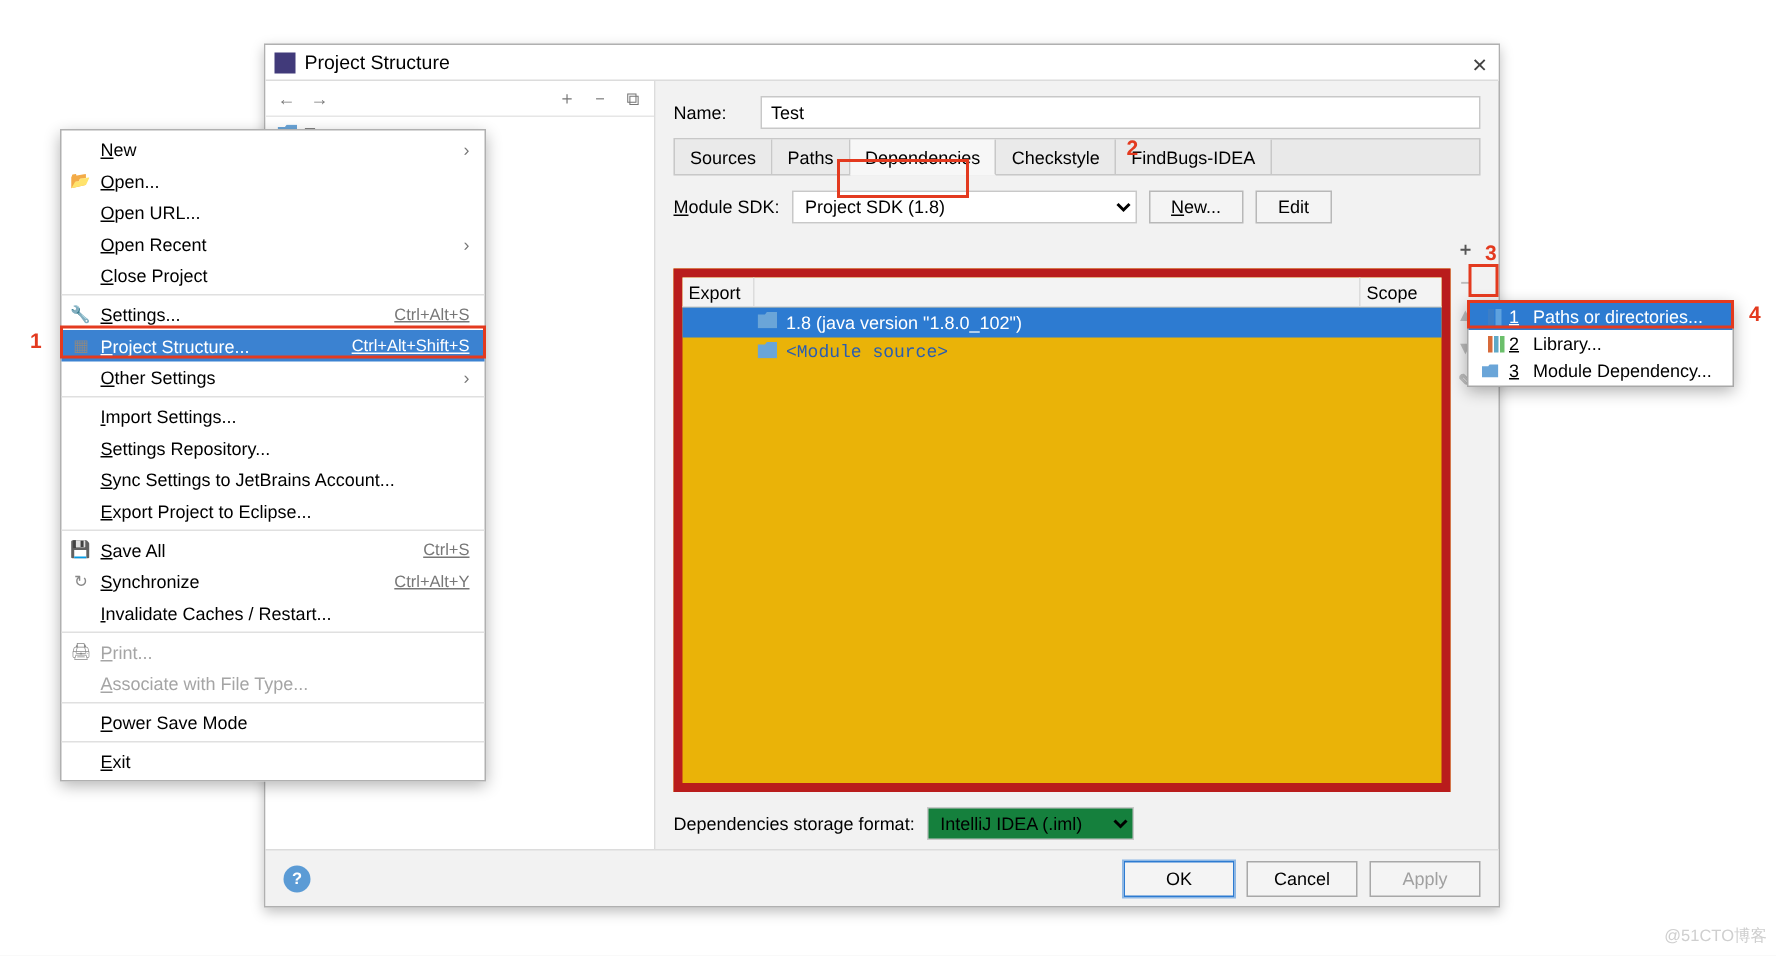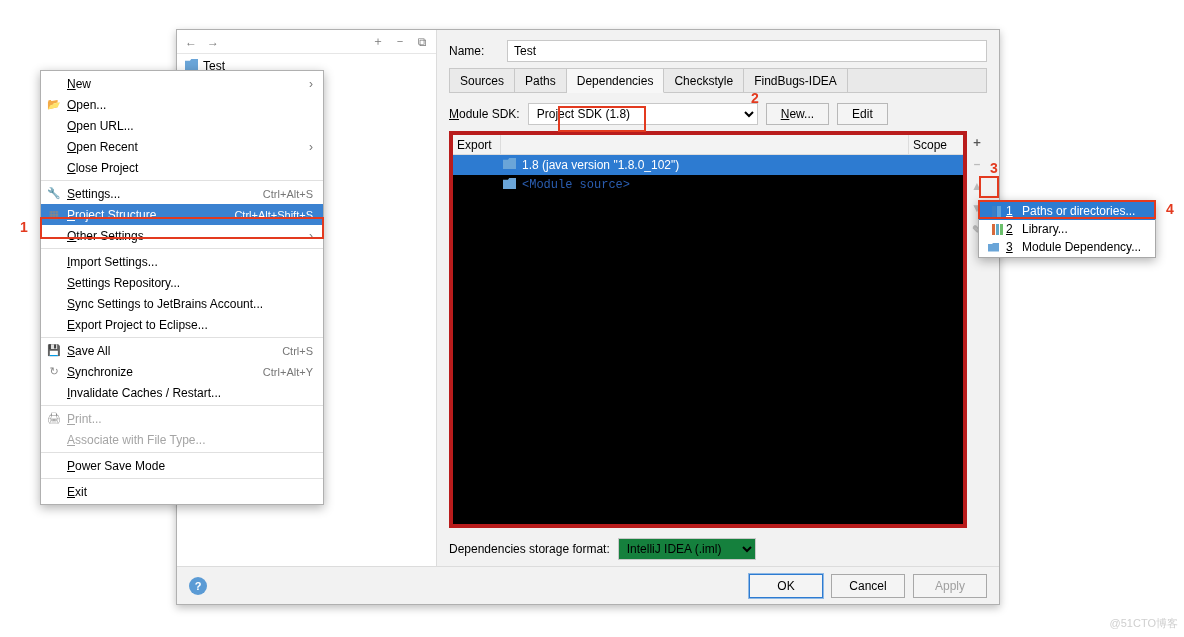--- a/index.html
+++ b/index.html
@@ -44,21 +44,21 @@
   .tabs .tab { padding:3px 10px; border-right:1px solid #c8c8c8; background:#eaeaea; cursor:pointer; display:flex; align-items:center; }
   .tabs .tab.active { background:#f7f7f7; border-bottom:1px solid #f7f7f7; margin-bottom:-1px; }
   
   .sdk-row { display:flex; align-items:center; gap:8px; margin-top:4px; }
   .sdk-row label { }
   .sdk-row select { width:230px; height:22px; border:1px solid #c8c8c8; background:#fff; padding:0 4px; }
   .sdk-row .btn { height:22px; padding:0 14px; border:1px solid #b8b8b8; background:#f4f4f4; cursor:pointer; }
   
   .deps-area { flex:1; display:flex; gap:0; }
   .deps-table {
-    flex:1; border:4px solid #b91c1c; background:#000000; display:flex; flex-direction:column;
+    flex:1; border:6px solid #b91c1c; background:#eab308; display:flex; flex-direction:column;margin-top:24px;
   }
   .deps-head { display:flex; height:20px; border-bottom:1px solid #dcdcdc; background:#f3f3f3; font-size:11px; align-items:center; }
   .deps-head .col-export { width:48px; padding-left:4px; border-right:1px solid #dcdcdc; height:100%; display:flex; align-items:center; }
   .deps-head .col-name { flex:1; }
   .deps-head .col-scope { width:55px; padding-left:4px; border-left:1px solid #dcdcdc; height:100%; display:flex; align-items:center; }
   .deps-rows { flex:1; }
   .deps-row { display:flex; align-items:center; height:20px; padding-left:50px; gap:6px; }
   .deps-row.selected { background:#2d7bd1; color:#fff; }
   .deps-row .link { color:#2a5db0;font-family:Liberation Mono, monospace; }
   .deps-side { width:20px; display:flex; flex-direction:column; align-items:center; padding-top:2px; gap:4px; }
@@ -72,27 +72,27 @@
     display:flex; align-items:center; padding:0 12px; gap:8px;
   }
   .dlg-footer .help { width:18px; height:18px; border-radius:9px; background:#5b9bd5; color:#fff; display:flex; align-items:center; justify-content:center; font-size:11px; font-weight:bold; cursor:pointer; }
   .dlg-footer .spacer { flex:1; }
   .dlg-footer button { height:24px; width:74px; border:1px solid #a8a8a8; background:#f4f4f4; cursor:pointer; }
   .dlg-footer button.primary { border:1px solid #2d7bd1; outline:1px solid #8eb8e5; }
   .dlg-footer button:disabled { color:#a0a0a0; }
   
   
   .file-menu {
-    position:absolute; left:40px; top:70px; width:284px;
+    position:absolute; left:40px; top:86px; width:284px;
     background:#fff; border:1px solid #b0b0b0; box-shadow:0 3px 10px rgba(0,0,0,0.3);
     padding:2px 0;
   }
   .file-menu .mi { display:flex; align-items:center; height:21px; padding:0 10px 0 26px; gap:6px; position:relative; cursor:pointer; }
   .file-menu .mi.selected { background:#3b82d1; color:#fff; }
-  .file-menu .mi .kbd { margin-left:auto; color:#777; font-size:11px; }
+  .file-menu .mi .kbd { margin-left:auto; color:#777; font-size:11px;text-decoration:underline; }
   .file-menu .mi.selected .kbd { color:#fff; }
   .file-menu .mi .chev { margin-left:auto; color:#777; }
   .file-menu .mi.disabled { color:#a5a5a5; }
   .file-menu hr { margin:2px 0; border:none; border-top:1px solid #e0e0e0; }
   .file-menu .mi .preicon { position:absolute; left:6px; width:14px; height:14px; display:flex; align-items:center; justify-content:center; color:#888; font-size:11px; }
   .ul { text-decoration: underline; }
   
   
   .add-popup {
     position:absolute; left:978px; top:200px; width:178px;
@@ -110,20 +110,25 @@
   
   .hl { position:absolute; border:2px solid #e33a1f; pointer-events:none; }
   .ann-num { position:absolute; color:#e33a1f; font-weight:bold; font-size:14px; }
   
   .watermark { position:absolute; right:6px; bottom:6px; color:#cfcfcf; font-size:11px; }
 </style>
 </head>
 <body>
 
 <div class="dialog">
+  <div class="titlebar">
+    <span class="appicon"></span>
+    <span class="title">Project Structure</span>
+    <span class="close"></span>
+  </div>
   <div class="dlg-body">
     <div class="left-col">
       <div class="nav-toolbar">
         <span class="btn">←</span>
         <span class="btn">→</span>
         <span style="flex:1"></span>
         <span class="btn">＋</span>
         <span class="btn">－</span>
         <span class="btn">⧉</span>
       </div>

